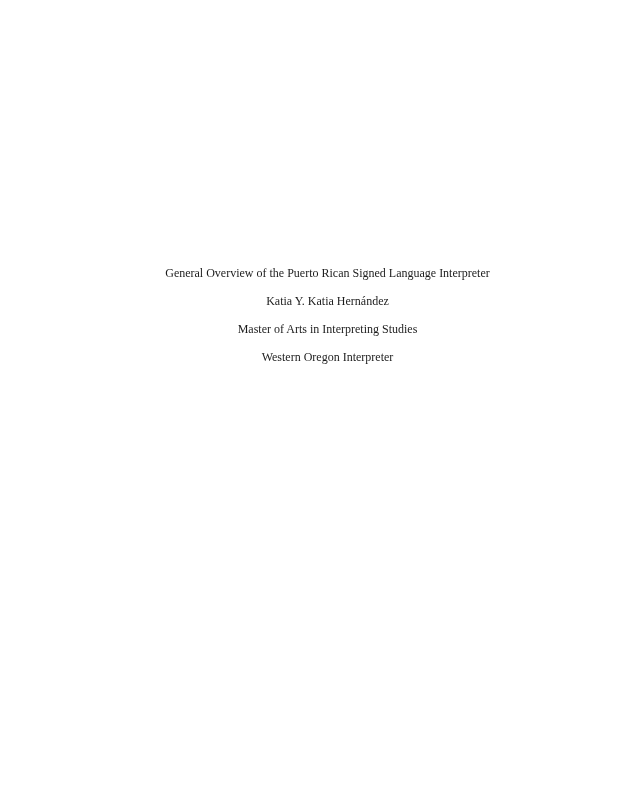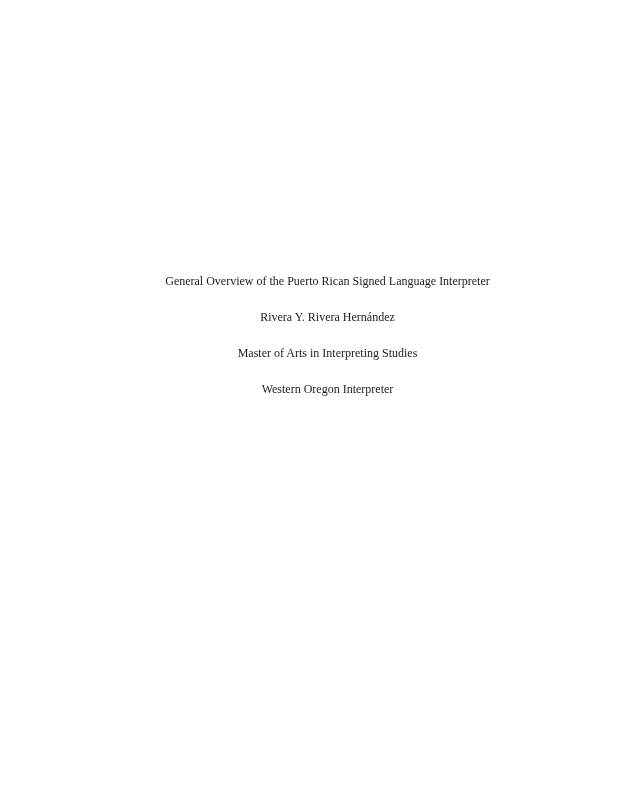--- a/index.html
+++ b/index.html
@@ -22,30 +22,30 @@
   .title-block {
     position: absolute;
     top: 259px;
     left: 37px;
     width: 581px;
     text-align: center;
     color: #1c1c1c;
     font-size: 12px;
   }
   .title-block p {
-    margin: 8px;
+    margin: 0;
     padding: 0;
     line-height: 28px;
     white-space: nowrap;
     font-family: Liberation Serif, serif;
   }
 </style>
 </head>
 <body>
 
 <div class="page">
   <div class="title-block">
     <p>General Overview of the Puerto Rican Signed Language Interpreter</p>
-    <p>Rivera Y. Rivera Hernández</p>
+    <p>Katia Y. Katia Hernández</p>
     <p>Master of Arts in Interpreting Studies</p>
     <p>Western Oregon Interpreter</p>
   </div>
 </div>
 
 </body></html>

